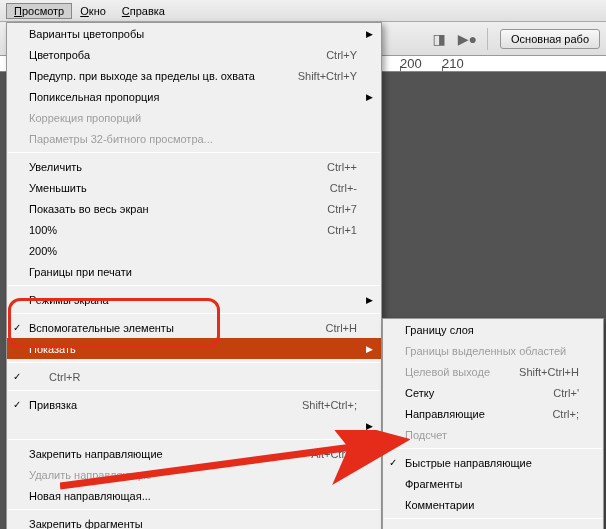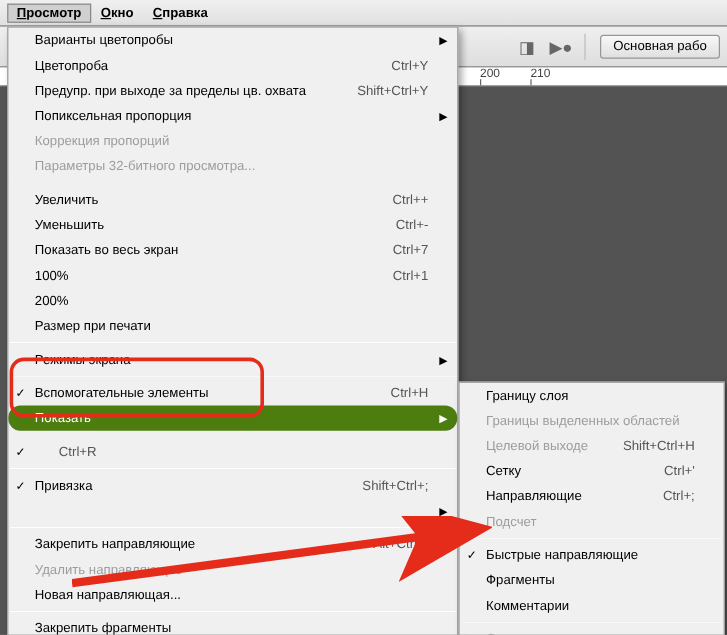--- a/index.html
+++ b/index.html
@@ -1,38 +1,38 @@
 <!DOCTYPE html>
 <html><head>
 <meta charset="utf-8">
 <style>
 * { margin: 0; padding: 0; box-sizing: border-box; font-family: "Segoe UI", Tahoma, sans-serif; font-size: 11px; }
 body { background: #535353; width: 606px; height: 529px; overflow: hidden; position: relative; }
 
-.menubar { background: linear-gradient(#f0f0f0,#e0e0e0); height: 22px; display: flex; align-items: center; padding: 0 6px; border-bottom: 1px solid #aaa; position: relative; z-index: 10; font-weight: bold; }
+.menubar { background: linear-gradient(#f0f0f0,#e0e0e0); height: 22px; display: flex; align-items: center; padding: 0 6px; border-bottom: 1px solid #aaa; position: relative; z-index: 10; }
 .menubar-item { padding: 2px 8px; cursor: default; }
 .menubar-item.active { background: #d0d0d0; border: 1px solid #888; padding: 1px 7px; }
 .underline-first::first-letter { text-decoration: underline; }
 
 .toolbar { background: linear-gradient(#efefef,#dedede); height: 34px; border-bottom: 1px solid #999; display: flex; align-items: center; justify-content: flex-end; padding: 0 6px; position: relative; z-index: 1; }
 .tool-icon { color: #666; margin: 0 6px; font-size: 14px; }
 .tool-sep { width: 1px; height: 22px; background: #bbb; margin: 0 4px; }
 .mode-btn { background: linear-gradient(#f8f8f8,#e0e0e0); border: 1px solid #969696; border-radius: 3px; padding: 3px 10px; margin-left: 8px; }
 
 .ruler-corner { position: absolute; left: 0; top: 56px; width: 22px; height: 16px; background: #fff; border-right: 1px solid #888; border-bottom: 1px solid #888; }
 .ruler-h { position: absolute; left: 22px; right: 0; top: 56px; height: 16px; background: #fff; border-bottom: 1px solid #888; overflow: hidden; }
-.ruler-tick { position: absolute; top: 0; height: 14px; font-size: 10px; color: #444; }
+.ruler-tick { position: absolute; top: 0; height: 14px; font-size: 13px; color: #444; }
 .ruler-tick::before { content: ""; position: absolute; left: 0; top: 10px; width: 1px; height: 6px; background: #666; }
 .canvas-bg { position: absolute; left: 0; right: 0; top: 72px; bottom: 0; background: #535353; }
 
 .dropdown { position: absolute; left: 6px; top: 22px; width: 376px; background: #f0f0f0; border: 1px solid #979797; box-shadow: 3px 3px 6px rgba(0,0,0,.35); z-index: 20; }
 .submenu { position: absolute; left: 382px; top: 318px; width: 222px; background: #f0f0f0; border: 1px solid #979797; box-shadow: 3px 3px 6px rgba(0,0,0,.35); z-index: 20; }
 .menu-row { display: flex; align-items: center; height: 21px; padding: 0 24px 0 22px; position: relative; cursor: default; }
 .menu-row.disabled { color: #9d9d9d; }
-.menu-row.highlighted { background: #4d7c0f; color: #fff; border-radius: 10px; }
+.menu-row.highlighted { background: #c2410c; color: #fff; }
 .menu-label { flex: 1; white-space: nowrap; }
 .menu-shortcut { color: #555; margin-left: 20px; }
 .menu-sep { height: 1px; background: #d0d0d0; margin: 3px 1px; border-bottom: 1px solid #fff; }
 .menu-check { position: absolute; left: 6px; font-size: 10px; }
 .menu-arrow { position: absolute; right: 8px; font-size: 9px; }
 
 .highlight-box { position: absolute; border: 3px solid #e52b1a; border-radius: 12px; pointer-events: none; z-index: 30; }
 .arrow-svg { position: absolute; z-index: 30; pointer-events: none; }
 </style>
 </head>
@@ -104,21 +104,21 @@
       <span class="menu-shortcut">Ctrl+7</span>
     </div>
     <div class="menu-row">
       <span class="menu-label">100%</span>
       <span class="menu-shortcut">Ctrl+1</span>
     </div>
     <div class="menu-row">
       <span class="menu-label">200%</span>
     </div>
     <div class="menu-row">
-      <span class="menu-label">Размер при печати</span>
+      <span class="menu-label">Границы при печати</span>
     </div>
     <div class="menu-sep"></div>
     <div class="menu-row">
       <span class="menu-label">Режимы экрана</span>
       <span class="menu-arrow">▶</span>
     </div>
     <div class="menu-sep"></div>
     <div class="menu-row">
       <span class="menu-check">✓</span>
       <span class="menu-label">Вспомогательные элементы</span>

